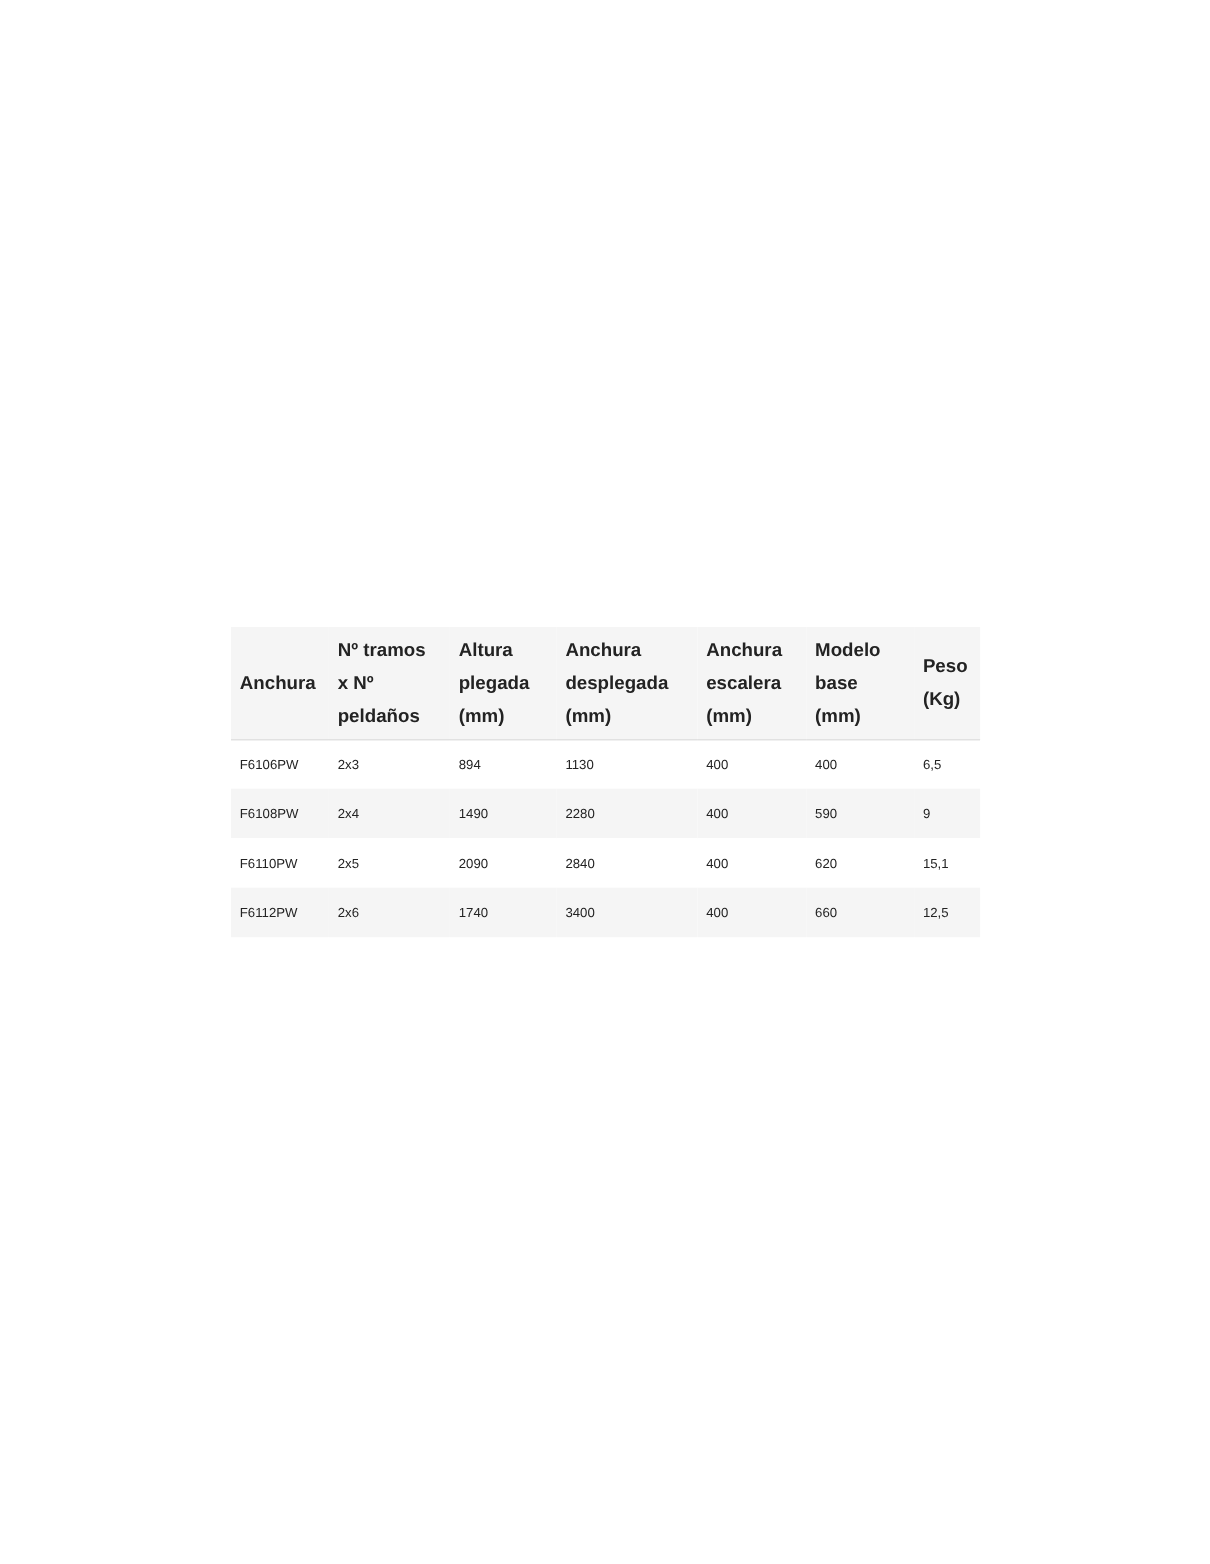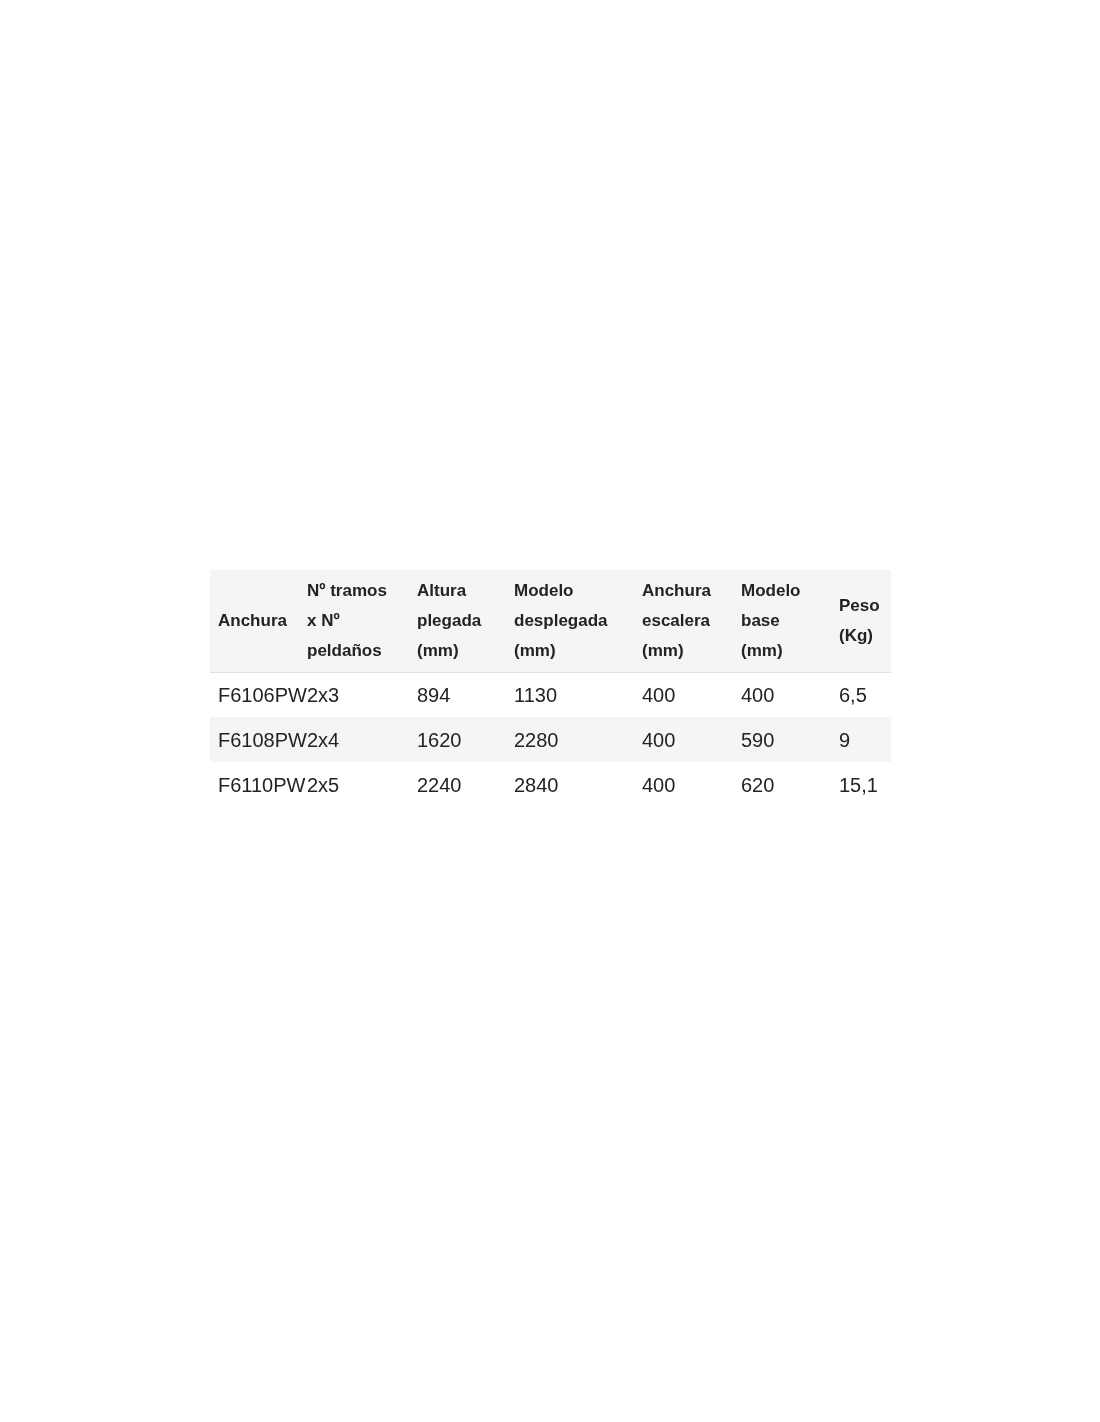--- a/index.html
+++ b/index.html
@@ -42,21 +42,21 @@
     font-weight: 700;
     line-height: 30px;
     text-align: left;
     vertical-align: middle;
     padding: 0 8px;
     border-bottom: 1px solid var(--border-color);
     color: var(--text-color);
   }
   table.spec-table td {
     height: 45px;
-    font-size: 20px;
+    font-size: 12px;
     font-weight: 400;
     line-height: 30px;
     text-align: left;
     vertical-align: middle;
     padding: 0 8px;
     background: var(--row-bg);
     color: var(--text-color);
   }
   table.spec-table tbody tr:nth-child(even) td {
     background: var(--stripe-bg);
@@ -75,50 +75,59 @@
         <col style="width:128px">
         <col style="width:99px">
         <col style="width:98px">
         <col style="width:60px">
       </colgroup>
       <thead>
         <tr>
           <th>Anchura</th>
           <th>Nº tramos x Nº peldaños</th>
           <th>Altura plegada (mm)</th>
-          <th>Modelo desplegada (mm)</th>
+          <th>Anchura desplegada (mm)</th>
           <th>Anchura escalera (mm)</th>
           <th>Modelo base (mm)</th>
           <th>Peso (Kg)</th>
         </tr>
       </thead>
       <tbody>
         <tr>
           <td>F6106PW</td>
           <td>2x3</td>
           <td>894</td>
           <td>1130</td>
           <td>400</td>
           <td>400</td>
           <td>6,5</td>
         </tr>
         <tr>
           <td>F6108PW</td>
           <td>2x4</td>
-          <td>1620</td>
+          <td>1490</td>
           <td>2280</td>
           <td>400</td>
           <td>590</td>
           <td>9</td>
         </tr>
         <tr>
           <td>F6110PW</td>
           <td>2x5</td>
-          <td>2240</td>
+          <td>2090</td>
           <td>2840</td>
           <td>400</td>
           <td>620</td>
           <td>15,1</td>
+        </tr>
+        <tr>
+          <td>F6112PW</td>
+          <td>2x6</td>
+          <td>1740</td>
+          <td>3400</td>
+          <td>400</td>
+          <td>660</td>
+          <td>12,5</td>
         </tr>
       </tbody>
     </table>
   </div>
 </div>
 
 </body></html>

